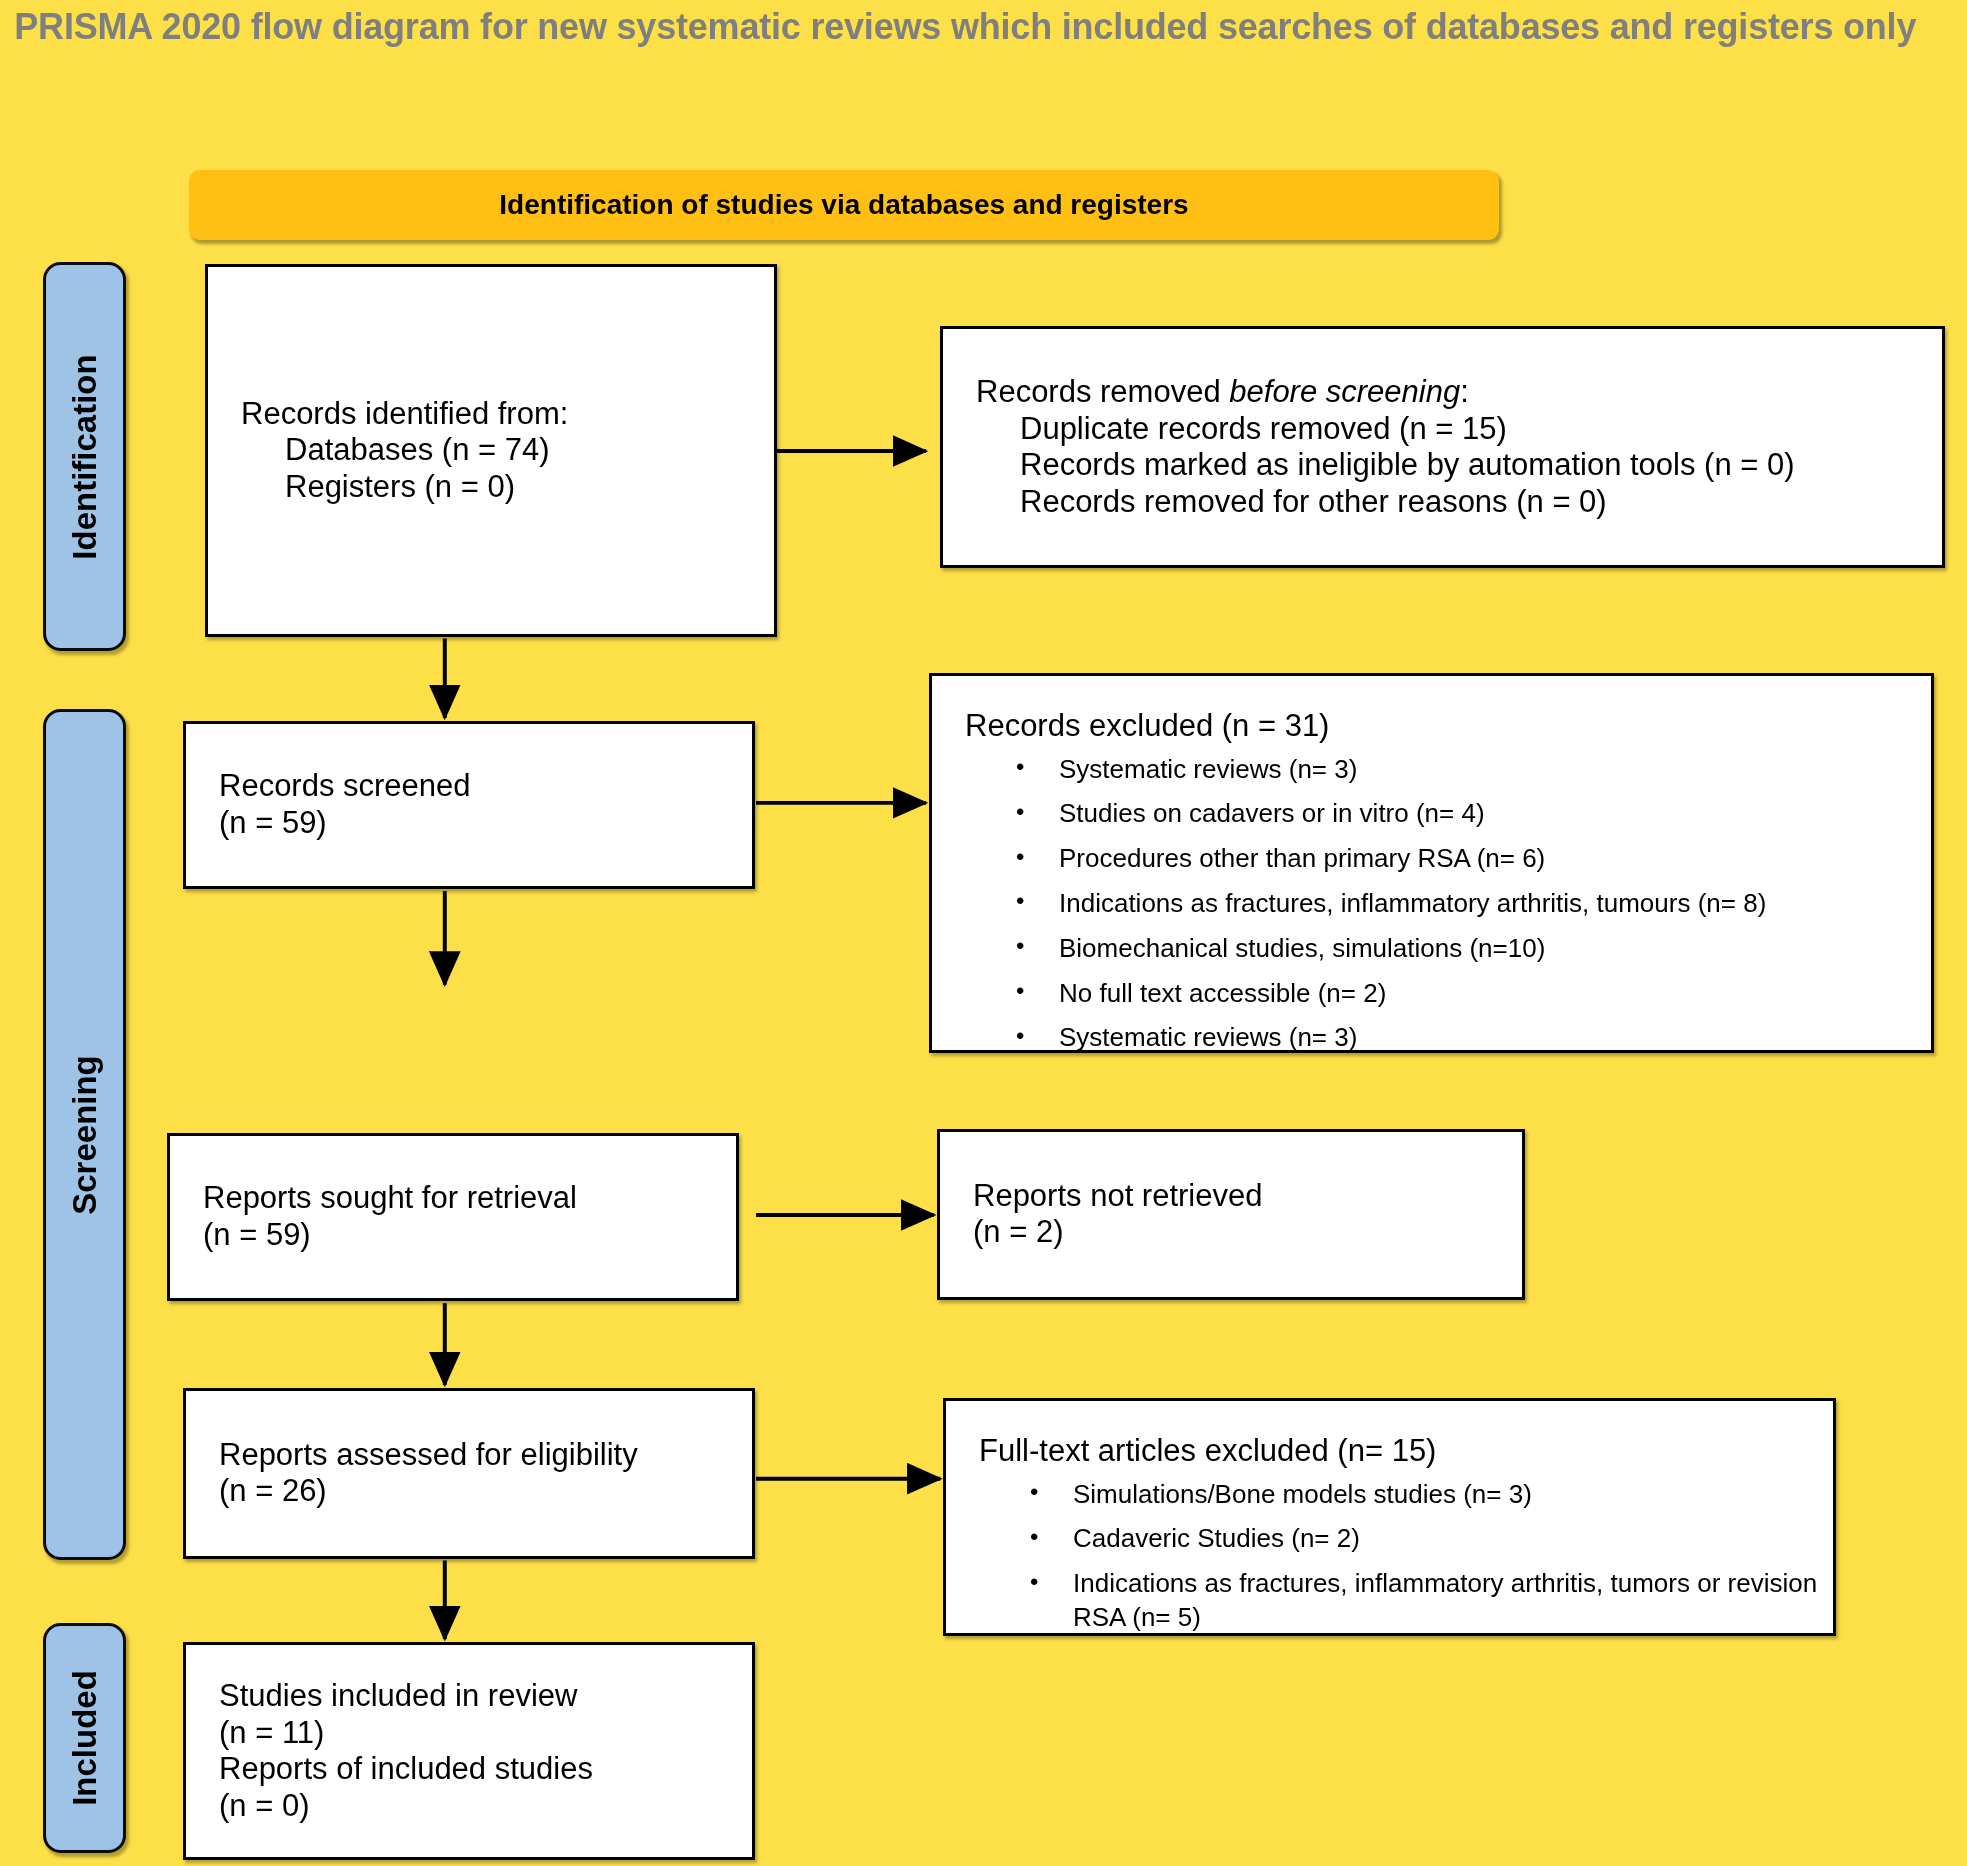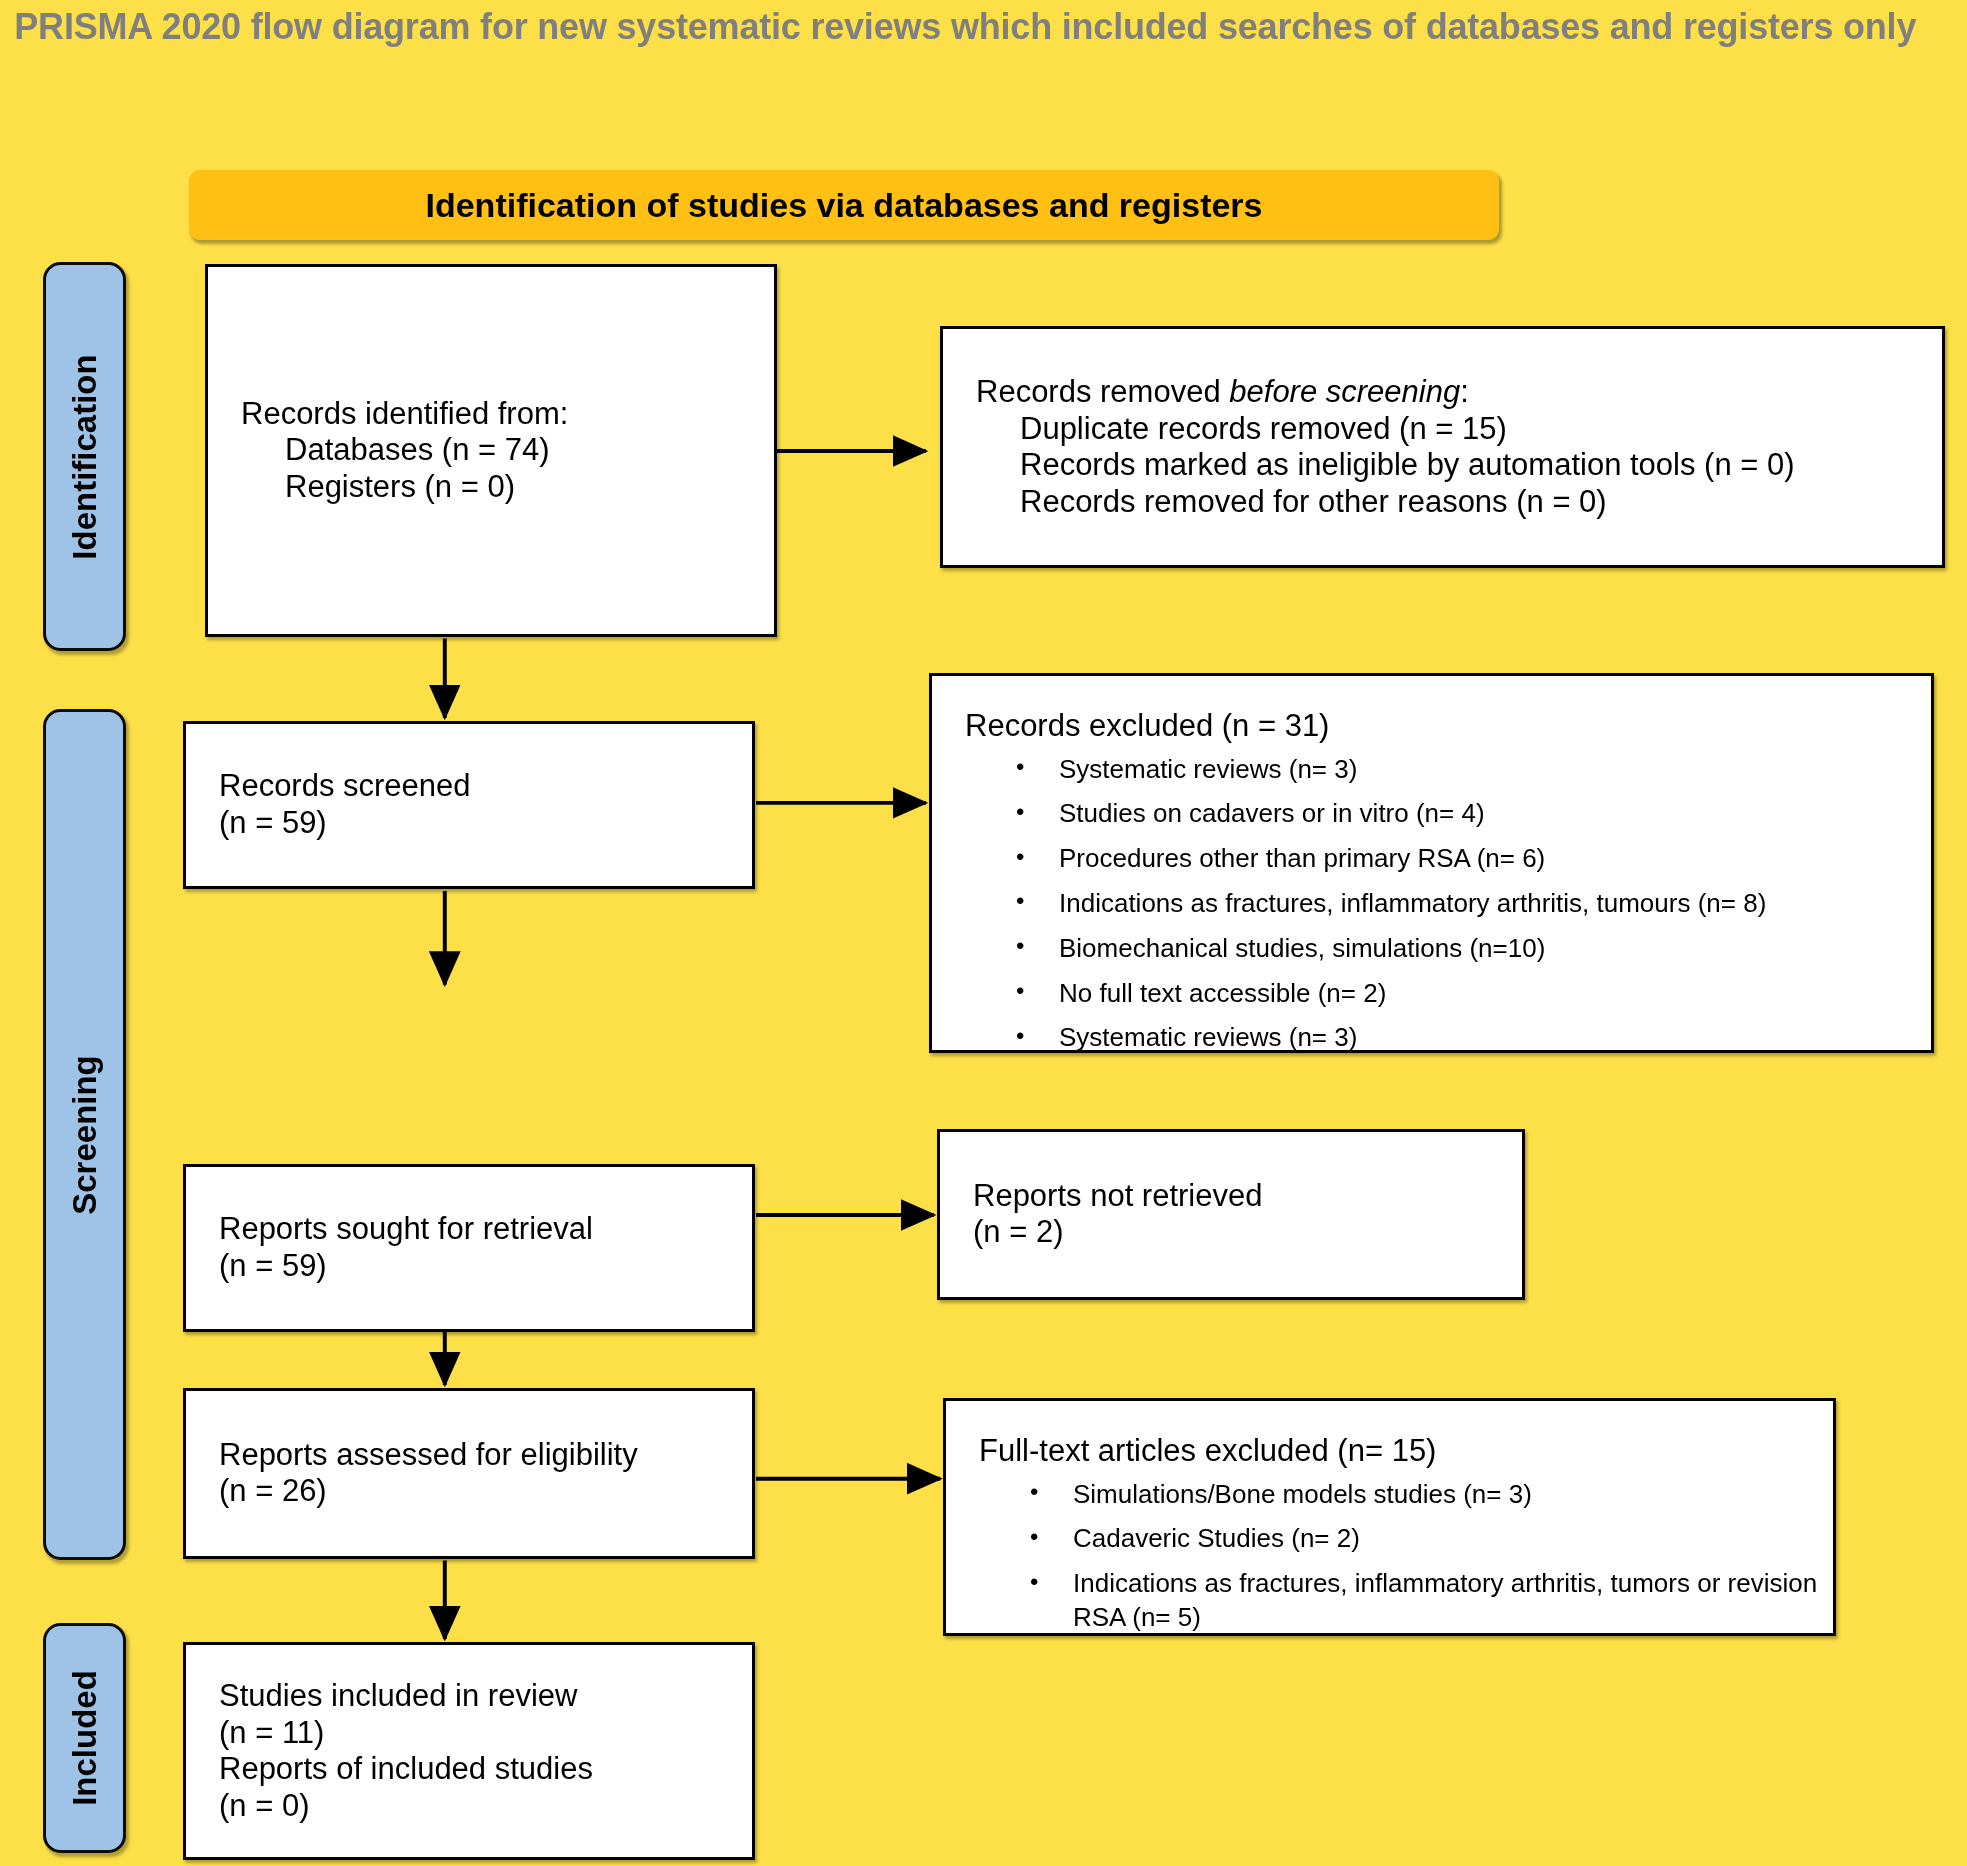--- a/index.html
+++ b/index.html
@@ -39,21 +39,21 @@
     width: 1310px;
     height: 70px;
     background: #FFC013;
     border-radius: 11px;
     box-shadow: 2.4px 3.2px 3.2px rgba(0,0,0,0.32);
     display: flex;
     align-items: center;
     justify-content: center;
   }
   .banner-text {
-    font-size: 34px;
+    font-size: 28px;
     font-weight: bold;
     color: #000000;
     text-align: center;
   }
 
   
   .stage {
     position: absolute;
     left: 43px;
     width: 83px;
@@ -122,21 +122,21 @@
     left: 51px;
     top: -1.6px;
     font-size: 24px;
   }
 
   
   #box-identified      { left: 183px;  top: 264px;  width: 572px;  height: 373px; margin-left: 22px; }
   #box-removed         { left: 940px; top: 326px;  width: 1005px; height: 242px; padding-left: 6px; }
   #box-screened        { left: 183px;  top: 721px;  width: 572px;  height: 168px; }
   #box-excluded        { left: 929px; top: 673px;  width: 1005px; height: 380px; }
-  #box-sought          { left: 183px;  top: 1133px; width: 572px;  height: 168px; margin-top: 31px; }
+  #box-sought          { left: 167px;  top: 1133px; width: 572px;  height: 168px; }
   #box-notretrieved    { left: 937px; top: 1129px; width: 588px;  height: 171px; }
   #box-assessed        { left: 183px;  top: 1388px; width: 572px;  height: 171px; }
   #box-fulltext        { left: 943px; top: 1398px; width: 893px; height: 238px; }
   #box-included        { left: 183px;  top: 1642px; width: 572px;  height: 218px; }
 
   
   #arrows {
     position: absolute;
     left: 0;
     top: 0;

